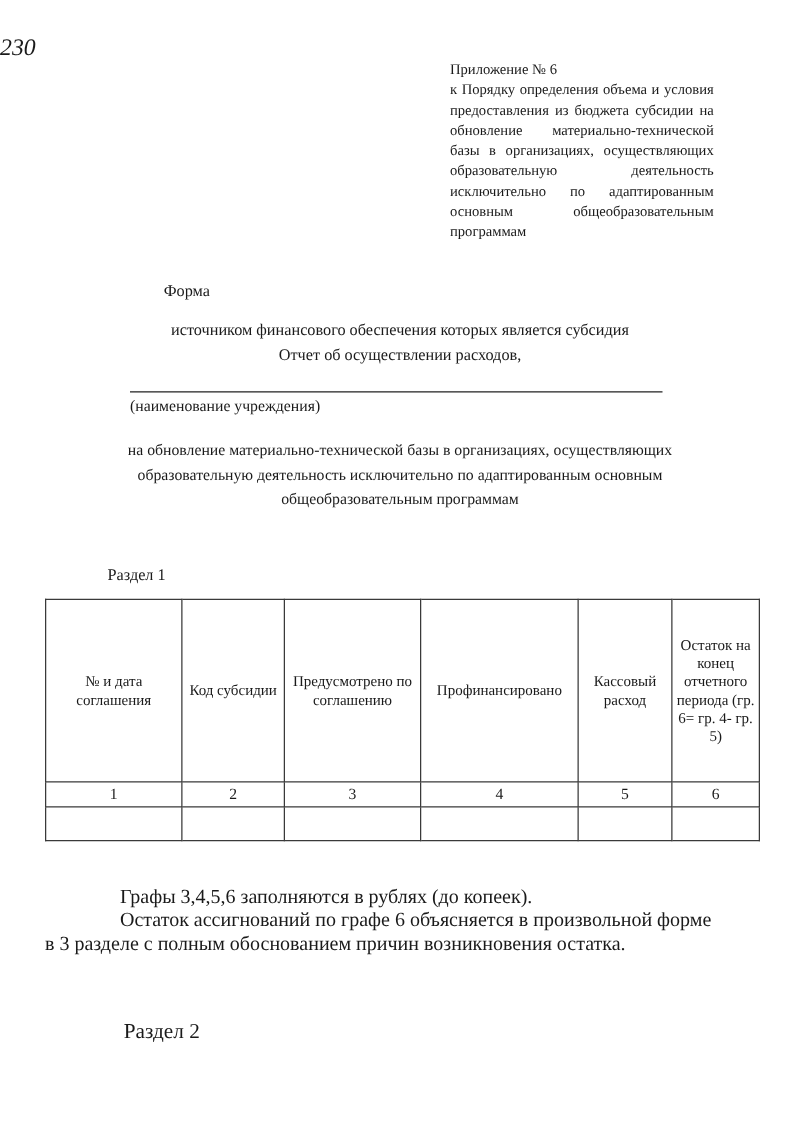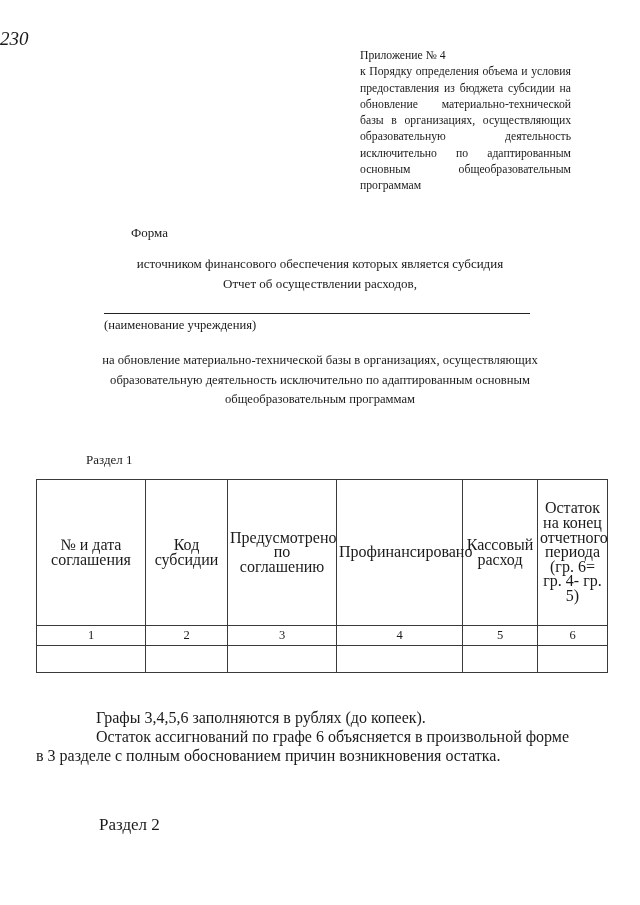--- a/index.html
+++ b/index.html
@@ -147,21 +147,21 @@
     left: 36px;
     top: 479px;
     width: 571px;
     border-collapse: collapse;
     table-layout: fixed;
   }
   .report-table td {
     border: 1px solid #3a3a3a;
     text-align: center;
     vertical-align: middle;
-    font-size: 16px;
+    font-size: 12px;
     line-height: 14.6px;
     padding: 0 2px;
   }
   .report-table tr.header-row td {
     height: 145px;
   }
   .report-table tr.number-row td {
     height: 19px;
     font-size: 12.5px;
   }
@@ -193,21 +193,21 @@
   }
 </style>
 </head>
 <body>
 
 <div class="page">
 
   <div class="page-number">230</div>
 
   <div class="appendix-block">
-    <p class="first-line">Приложение № 4</p>
+    <p class="first-line">Приложение № 6</p>
     <p>к Порядку определения объема и условия предоставления из бюджета субсидии на обновление материально-технической базы в организациях, осуществляющих образовательную деятельность исключительно по адаптированным основным общеобразовательным программам</p>
   </div>
 
   <div class="form-label">Форма</div>
 
   <div class="doc-title">
     <div>источником финансового обеспечения которых является субсидия</div>
     <div>Отчет об осуществлении расходов,</div>
   </div>
 

